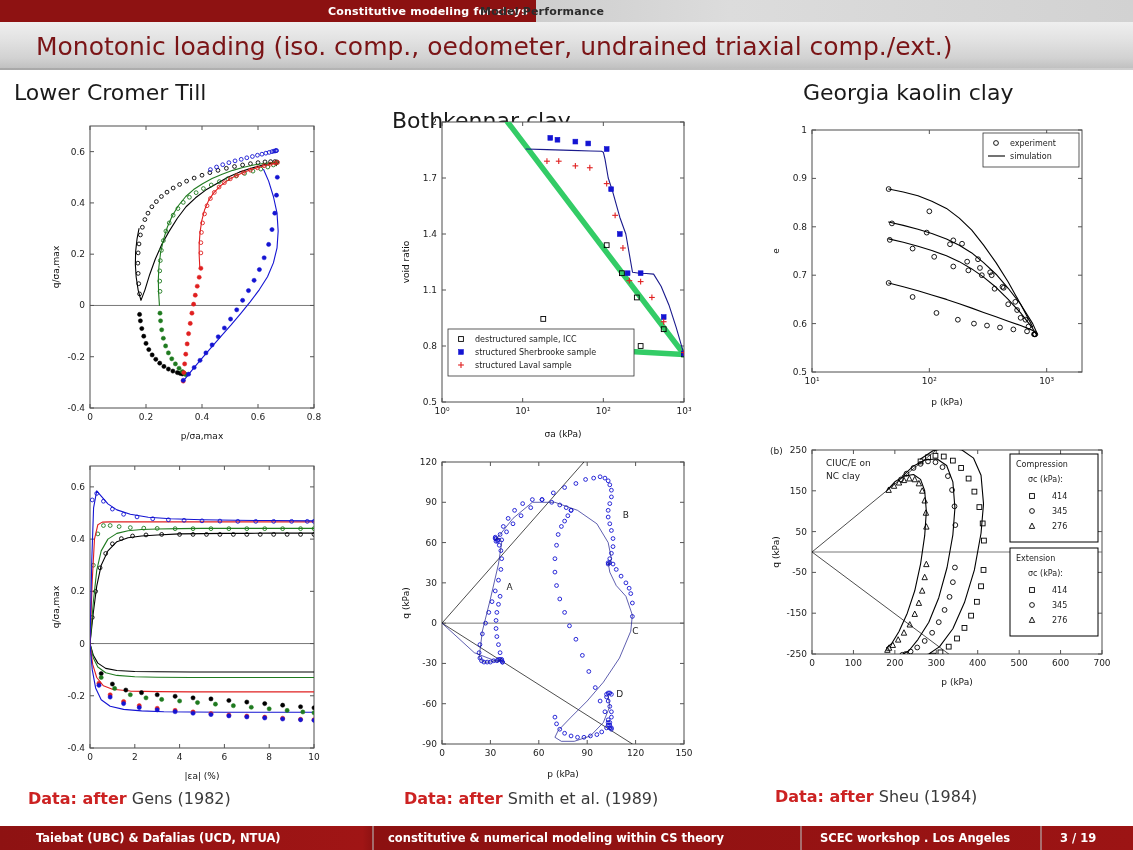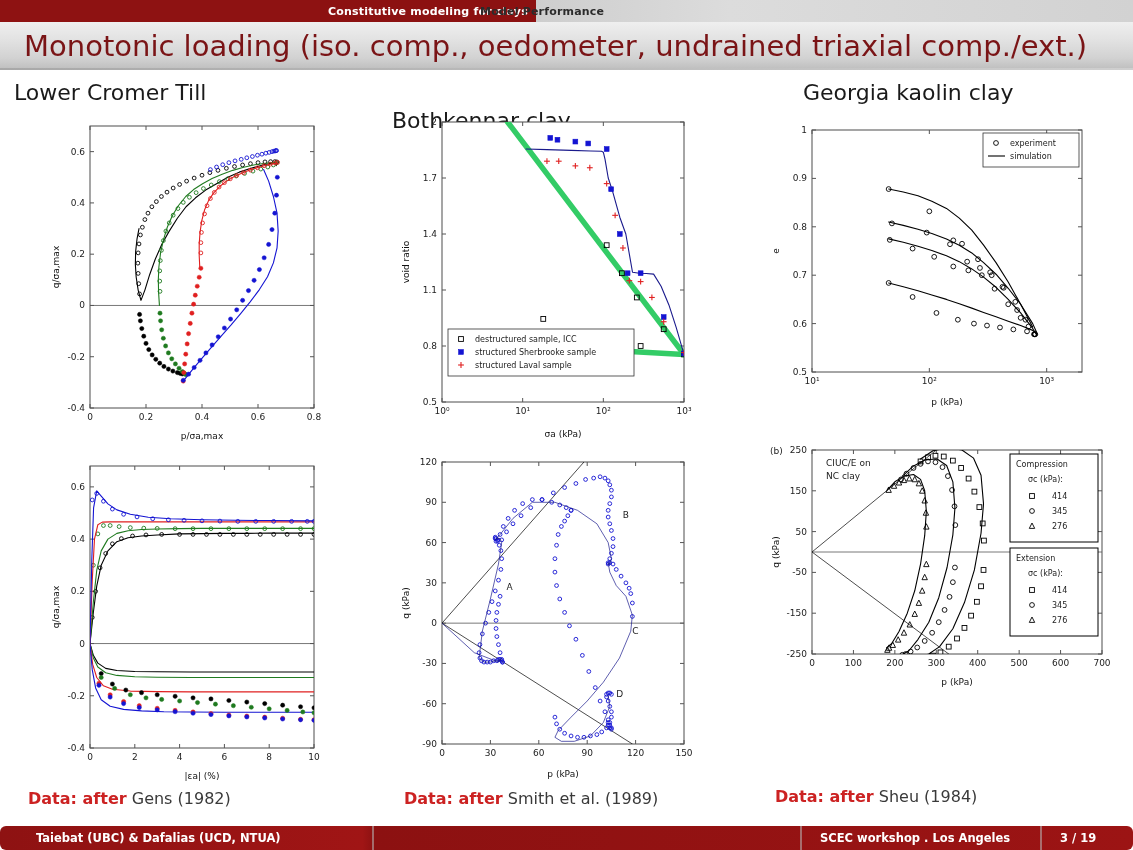--- a/index.html
+++ b/index.html
@@ -19,21 +19,21 @@
   .nav-left-fill{position:absolute;left:0;top:0;width:320px;height:22px;background:#8e1212;}
   .nav-right-fill{position:absolute;left:462px;top:0;width:671px;height:22px;
      background:linear-gradient(to right,#c8c8c8,#dcdcdc 40%,#d2d2d2);}
 
   
   .titleband{position:absolute;left:0;top:22px;width:1133px;height:48px;
     background:linear-gradient(to bottom,#efefef 0%,#e3e3e3 35%,#d2d2d2 75%,#bdbdbd 100%);
     display:flex;align-items:center;}
   .titleband:after{content:"";position:absolute;left:0;bottom:0;width:1133px;height:2px;
     background:linear-gradient(to right,#a8a8a8,#cfcfcf);}
-  .slide-title{font-size:29px;color:#7a1416;margin-left:24px;white-space:nowrap;
+  .slide-title{font-size:25px;color:#7a1416;margin-left:36px;white-space:nowrap;
     font-family:"DejaVu Sans","Liberation Sans",sans-serif;font-weight:normal;}
 
   
   .colhead{position:absolute;font-size:22px;color:#1a1a1a;white-space:nowrap;}
   #h1{left:14px;top:80px;}
   #h2{left:392px;top:81px;margin-top:27px;}
   #h3{left:760px;top:80px;margin-left:43px;}
 
   
   .fig{position:absolute;}
@@ -48,21 +48,21 @@
   
   .cap{position:absolute;font-size:16px;color:#3a3a3a;white-space:nowrap;}
   .cap b{color:#cc2222;font-weight:bold;}
   #c1{left:28px;top:789px;}
   #c2{left:404px;top:789px;}
   #c3{left:775px;top:787px;}
 
   
   .footer{position:absolute;left:0;bottom:0;width:1133px;height:24px;
      background:linear-gradient(to right,#8e1212 0%,#a01515 32%,#8c1111 33%,#9c1414 100%);
-     color:#fff;font-size:11.5px;font-weight:bold;border-radius:6px;}
+     color:#fff;font-size:11.5px;font-weight:bold;}
   .f-seg{position:absolute;top:0;height:24px;display:flex;align-items:center;white-space:nowrap;}
   #f1{left:36px;}
   #f2{left:388px;}
   #f3{left:820px;}
   #f4{left:1060px;}
   .fdiv{position:absolute;top:0;width:2px;height:24px;background:#b8b8b8;opacity:.55;}
 </style>
 </head>
 <body>
 
@@ -1013,15 +1013,16 @@
 <div class="cap" id="c3">
   <b>Data: after</b>
   <span>Sheu (1984)</span>
 </div>
 
 <div class="footer">
   <div class="fdiv" style="left:372px;"></div>
   <div class="fdiv" style="left:800px;"></div>
   <div class="fdiv" style="left:1040px;"></div>
   <div class="f-seg" id="f1">Taiebat (UBC) &amp; Dafalias  (UCD, NTUA)</div>
+  <div class="f-seg" id="f2">constitutive &amp; numerical modeling within CS theory</div>
   <div class="f-seg" id="f3">SCEC workshop .  Los Angeles</div>
   <div class="f-seg" id="f4">3 / 19</div>
 </div>
 
 </body></html>

